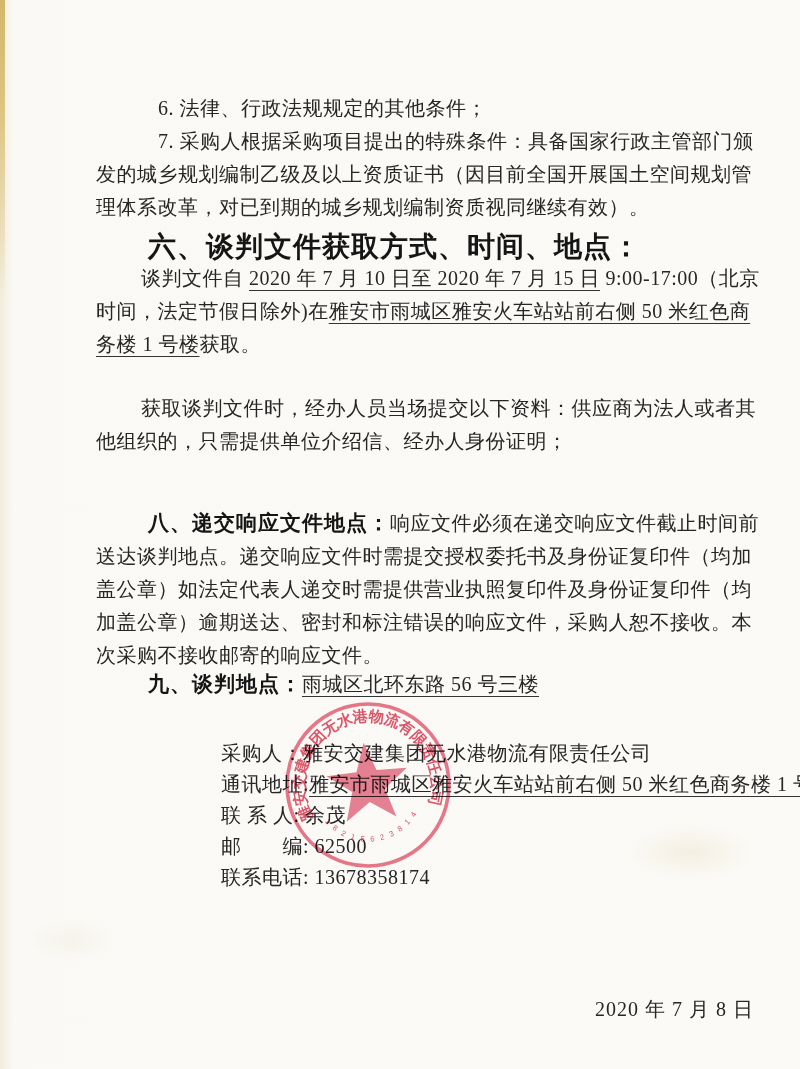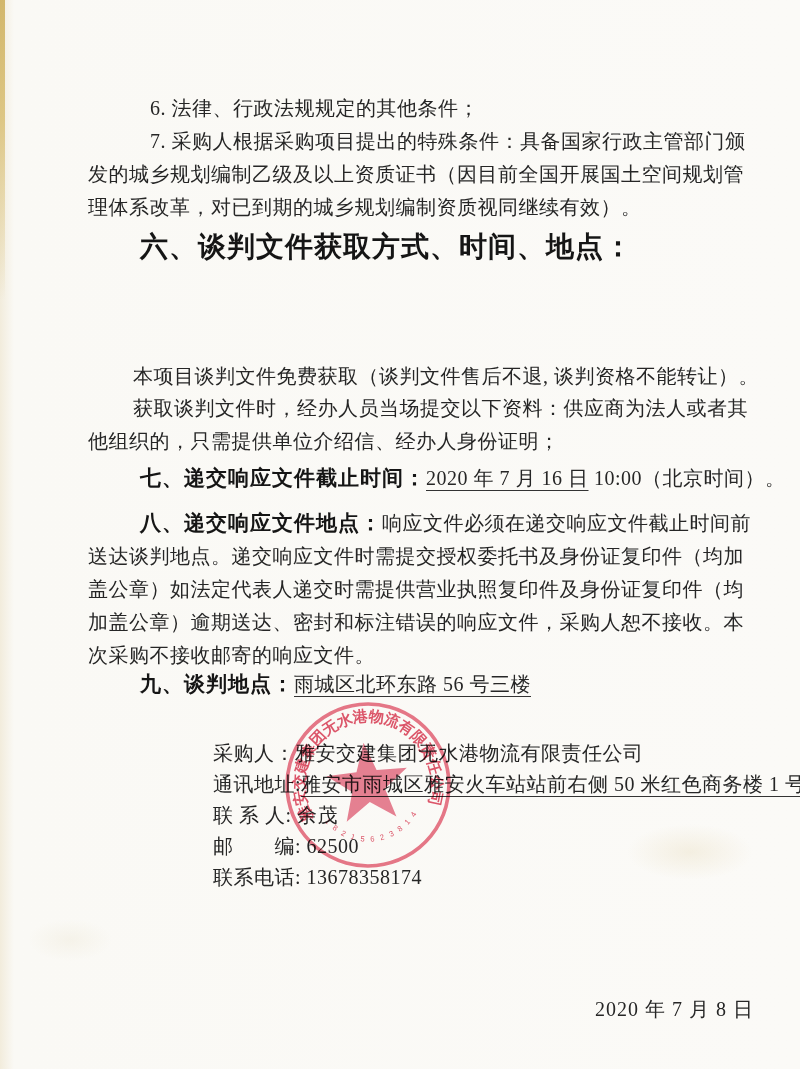--- a/index.html
+++ b/index.html
@@ -20,21 +20,21 @@
     overflow: hidden;
     color: #222;
   }
   .scan-edge {
     position: absolute; left: 0; top: 0; width: 5px; height: 300px;
     background: linear-gradient(180deg, #caa94e 0%, #d8bd6e 40%, rgba(216,189,110,0) 100%);
     opacity: .8;
   }
   .textcol {
     position: absolute;
-    left: 88px;
+    left: 96px;
     width: 674px;
     top: 0;
     height: 100%;
     font-size: 20px;
     letter-spacing: .5px;
     line-height: 33px;
     color: #262626;
     font-family: Liberation Serif, serif;
   }
   .block { position: absolute; left: 0; width: 100%; }
@@ -82,32 +82,29 @@
     </p>
 
     <p class="block indent-item" style="top:125px">
       <span>7. 采购人根据采购项目提出的特殊条件：具备国家行政主管部门颁发的城乡规划编制乙级及以上资质证书（因目前全国开展国土空间规划管理体系改革，对已到期的城乡规划编制资质视同继续有效）。</span>
     </p>
 
     <h3 class="block heading" style="top:230px">
       <span>六、谈判文件获取方式、时间、地点：</span>
     </h3>
 
+    <p class="block indent-para" style="top:262px">
+      <span>谈判文件自 </span><span class="u">2020 年 7 月 10 日至 2020 年 7 月 15 日</span><span> 9:00-17:00（北京时间，法定节假日除外)在</span><span class="u">雅安市雨城区雅安火车站站前右侧 50 米红色商务楼 1 号楼</span><span>获取。</span>
+    </p>
 
-    <p class="block indent-para" style="top:360px">
-      <span>本项目谈判文件免费获取（谈判文件售后不退, 谈判资格不能转让）。</span>
-    </p>
 
     <p class="block indent-para" style="top:392px">
       <span>获取谈判文件时，经办人员当场提交以下资料：供应商为法人或者其他组织的，只需提供单位介绍信、经办人身份证明；</span>
     </p>
 
-    <p class="block" style="top:462px; text-indent:52px; white-space:nowrap">
-      <span class="heading-inline">七、递交响应文件截止时间：</span><span class="u">2020 年 7 月 16 日</span><span> 10:00（北京时间）。</span>
-    </p>
 
     <p class="block" style="top:507px; text-indent:52px">
       <span class="heading-inline">八、递交响应文件地点：</span><span>响应文件必须在递交响应文件截止时间前送达谈判地点。递交响应文件时需提交授权委托书及身份证复印件（均加盖公章）如法定代表人递交时需提供营业执照复印件及身份证复印件（均加盖公章）逾期送达、密封和标注错误的响应文件，采购人恕不接收。本次采购不接收邮寄的响应文件。</span>
     </p>
 
     <p class="block" style="top:668px; text-indent:52px; white-space:nowrap">
       <span class="heading-inline">九、谈判地点：</span><span class="u">雨城区北环东路 56 号三楼</span>
     </p>
 
 

